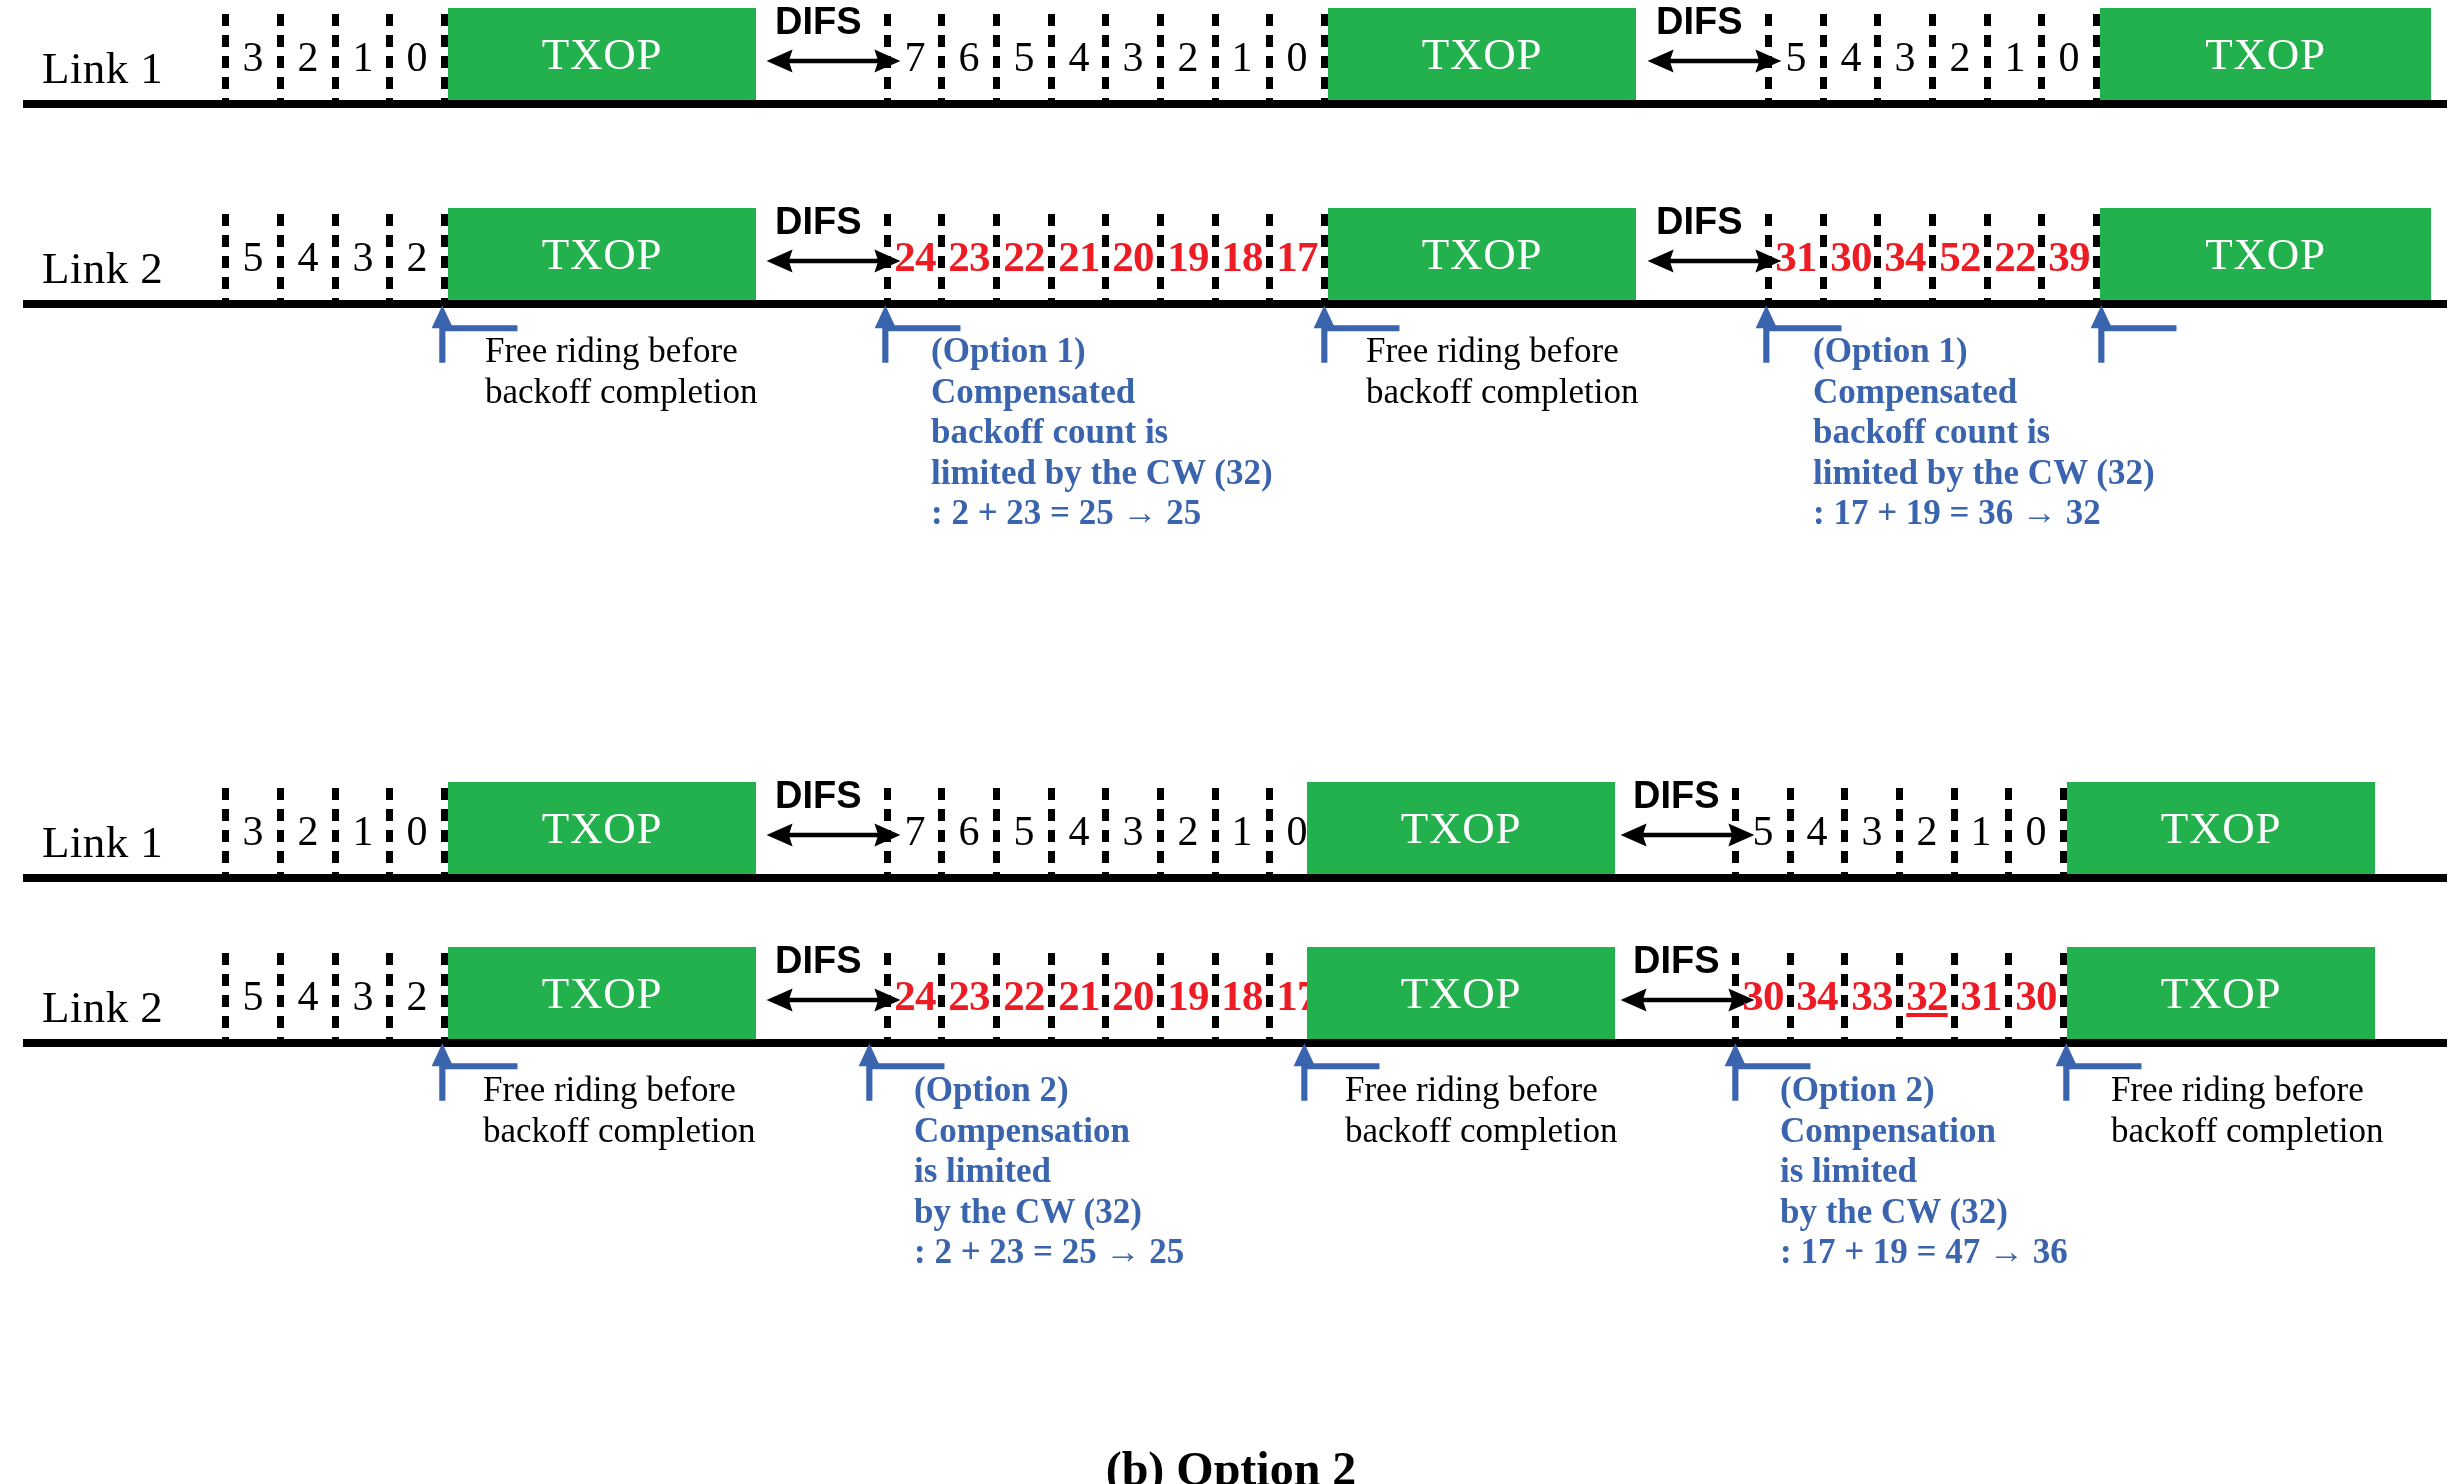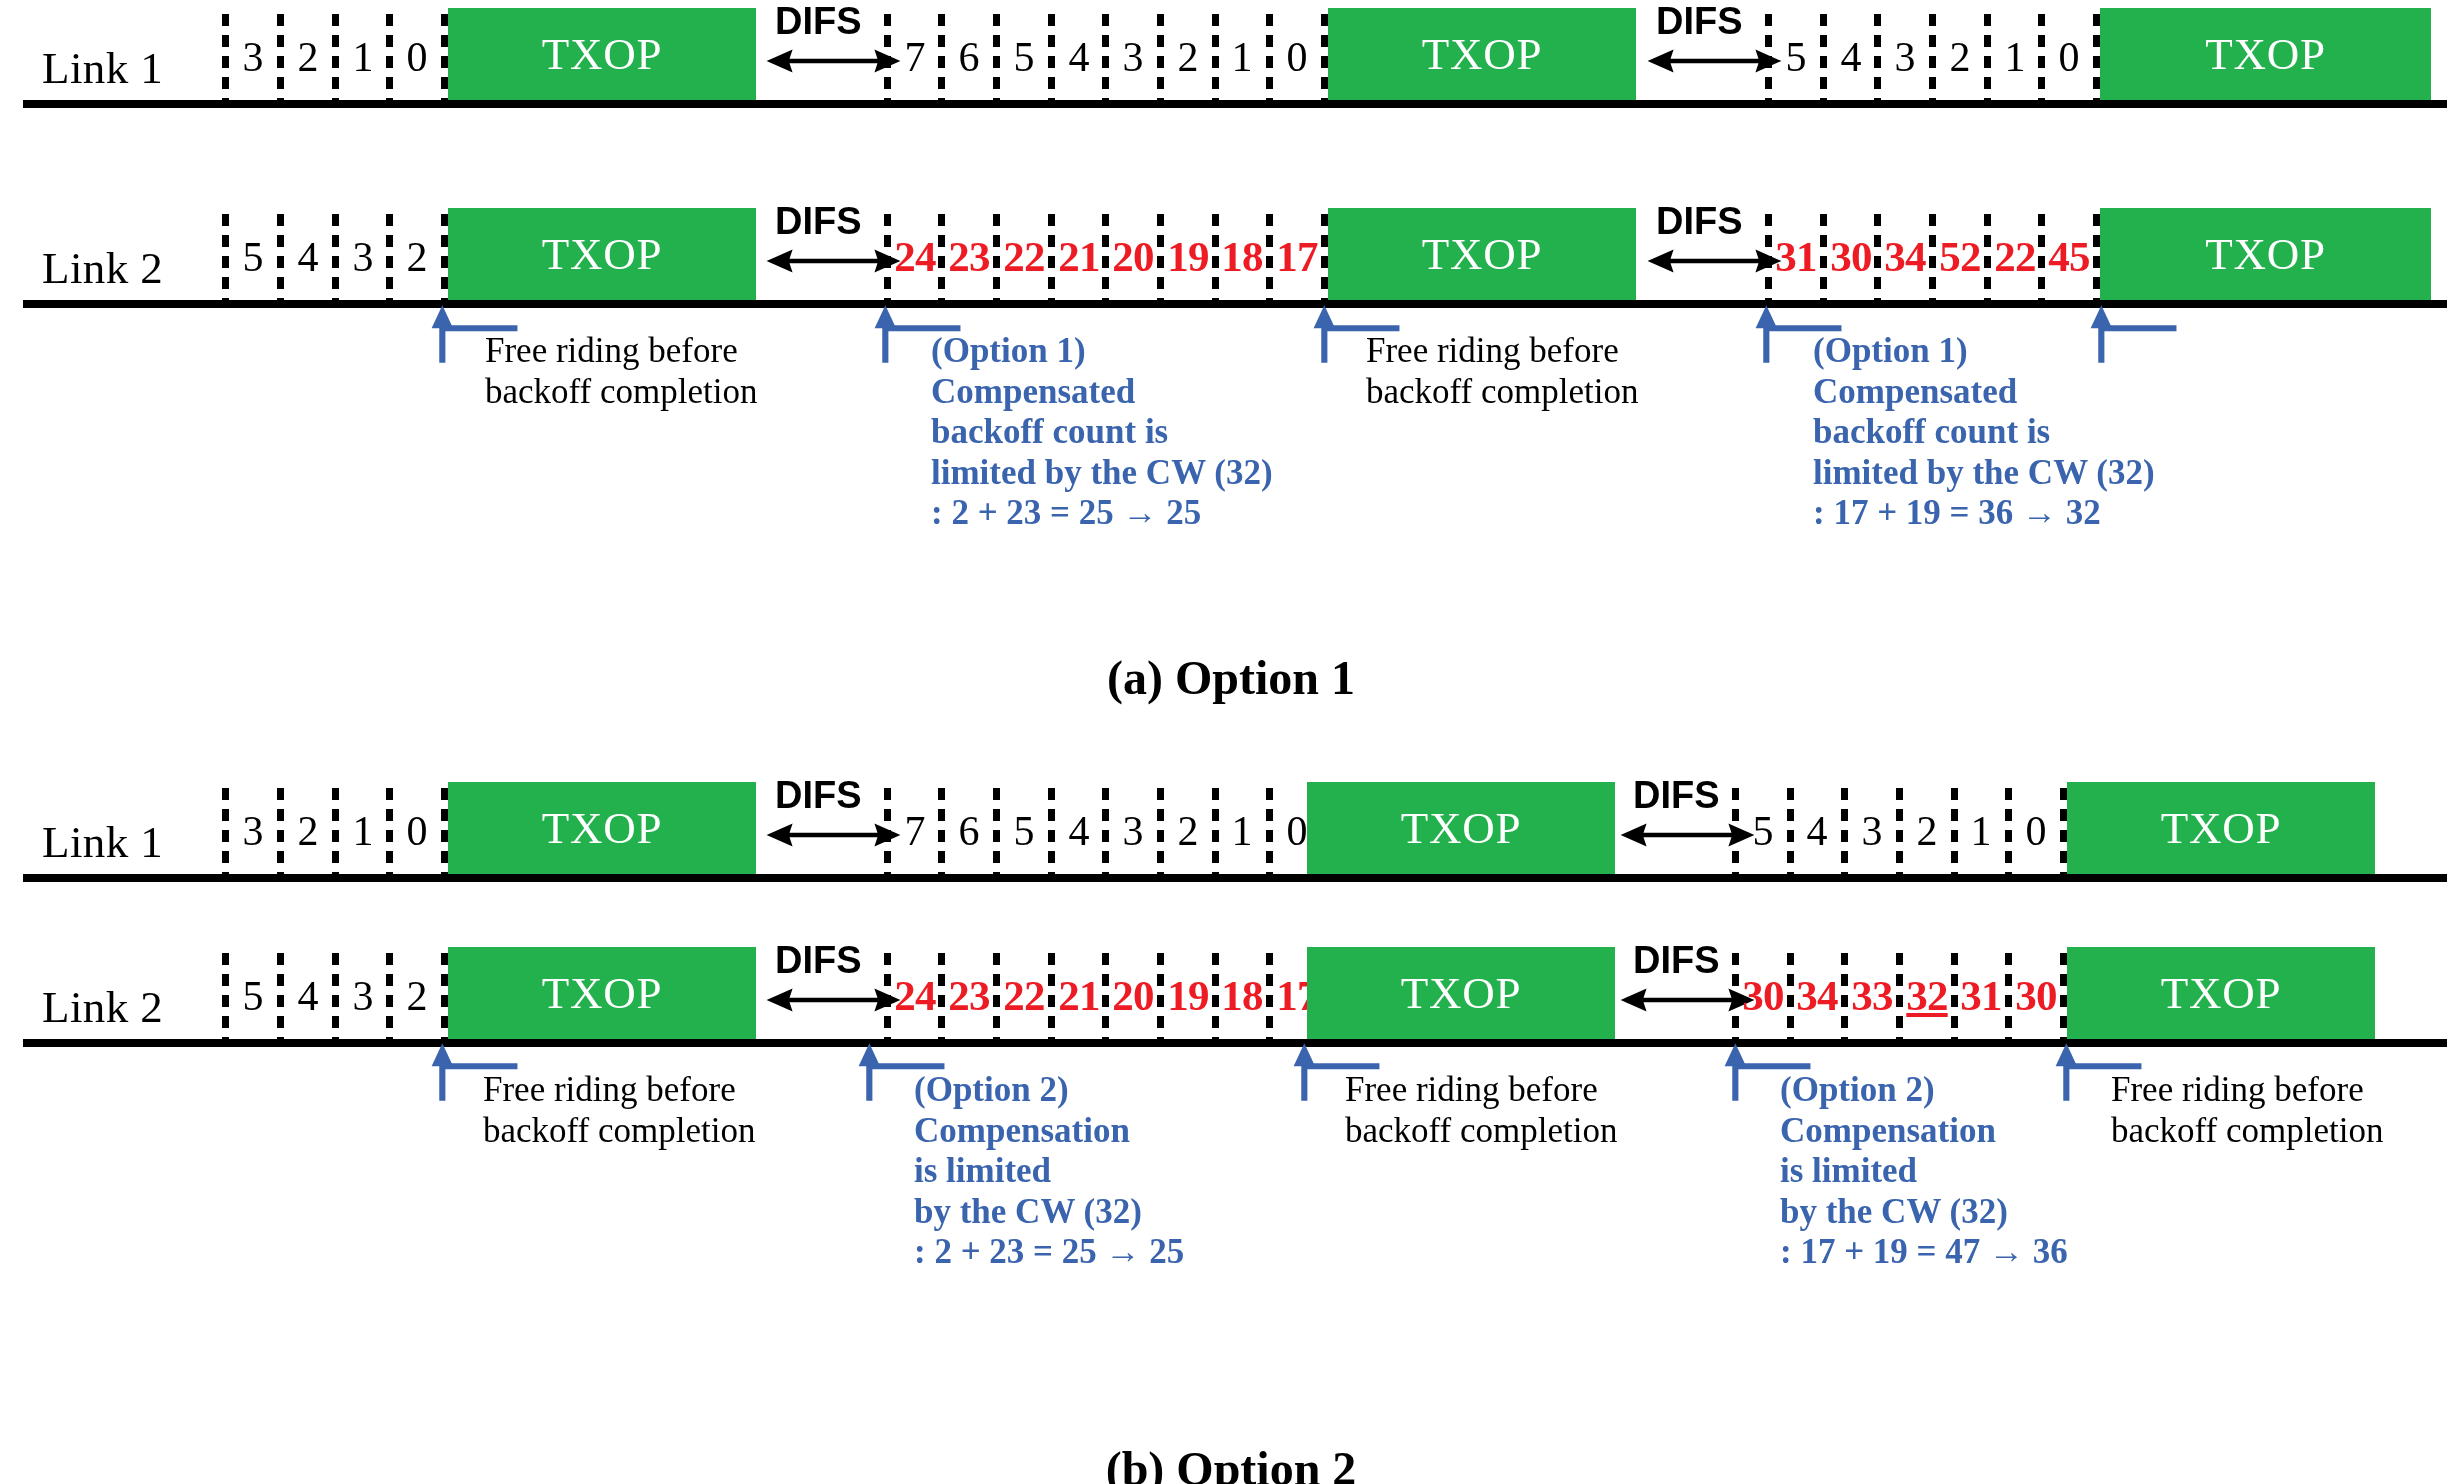--- a/index.html
+++ b/index.html
@@ -174,21 +174,21 @@
     <div class="slot red" style="left:1772px;width:48px;">31</div>
     <div class="tick" style="left:1820px;"></div>
     <div class="slot red" style="left:1827px;width:48px;">30</div>
     <div class="tick" style="left:1874px;"></div>
     <div class="slot red" style="left:1881px;width:48px;">34</div>
     <div class="tick" style="left:1929px;"></div>
     <div class="slot red" style="left:1936px;width:48px;">52</div>
     <div class="tick" style="left:1984px;"></div>
     <div class="slot red" style="left:1991px;width:48px;">22</div>
     <div class="tick" style="left:2038px;"></div>
-    <div class="slot red" style="left:2045px;width:48px;">45</div>
+    <div class="slot red" style="left:2045px;width:48px;">39</div>
     <div class="tick" style="left:2093px;"></div>
 
     <div class="txop" style="left:2100px;width:331px;">TXOP</div>
   </div>
 
   <div class="leader" style="left:427px;top:305px;">
     <svg width="92" height="58" viewBox="0 0 120 75">
         <path d="M20 75 L20 30 L118 30" stroke="#3A64AD" stroke-width="8" fill="none"></path>
         <path d="M20 0 L34 30 L6 30 Z" fill="#3A64AD"></path>
       </svg>
@@ -237,21 +237,20 @@
   </div>
 
   <div class="anno blue" style="left:1813px;top:331px;">
     <div>(Option 1)</div>
     <div>Compensated</div>
     <div>backoff count is</div>
     <div>limited by the CW (32)</div>
     <div>: 17 + 19 = 36 → 32</div>
   </div>
 
-  <div class="caption" style="top:650px;">(a)  Option 1</div>
 </div>
 
 <div class="panel panel-b">
 
   <div class="row" style="top:31px;">
     <div class="baseline"></div>
     <div class="link-label">Link 1</div>
 
     <div class="tick" style="left:222px;"></div>
     <div class="slot" style="left:229px;width:48px;">3</div>

